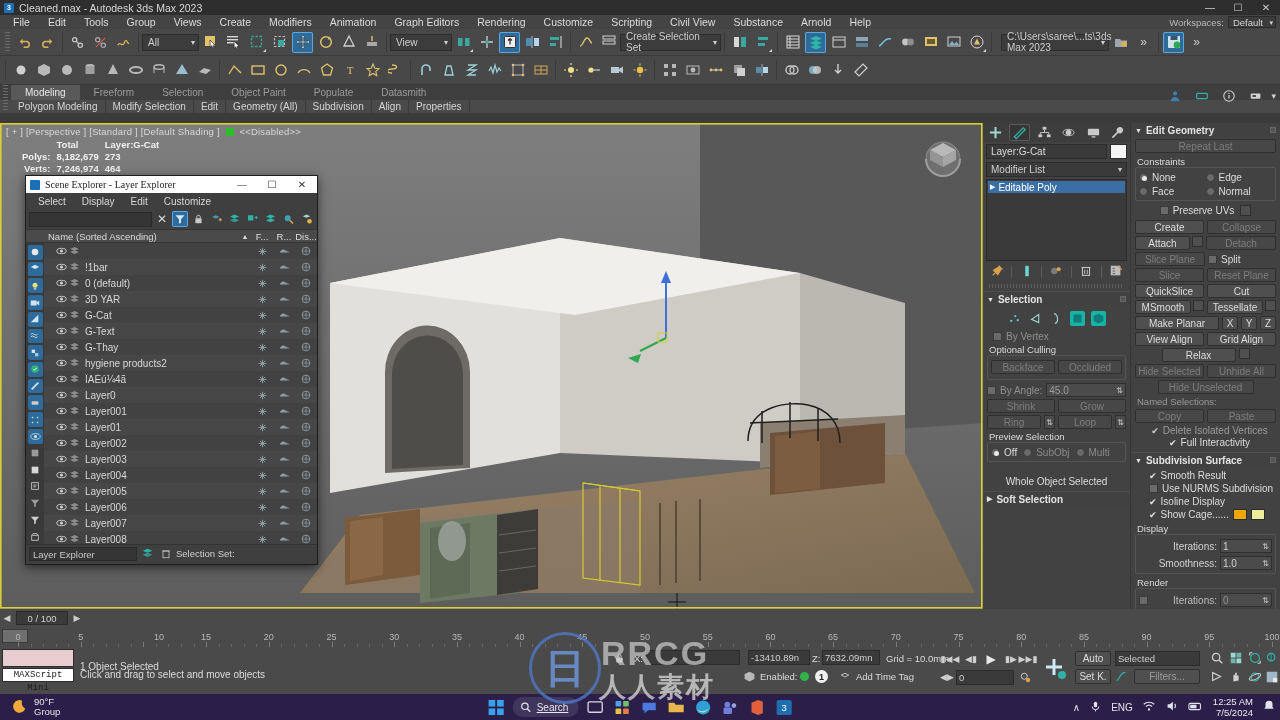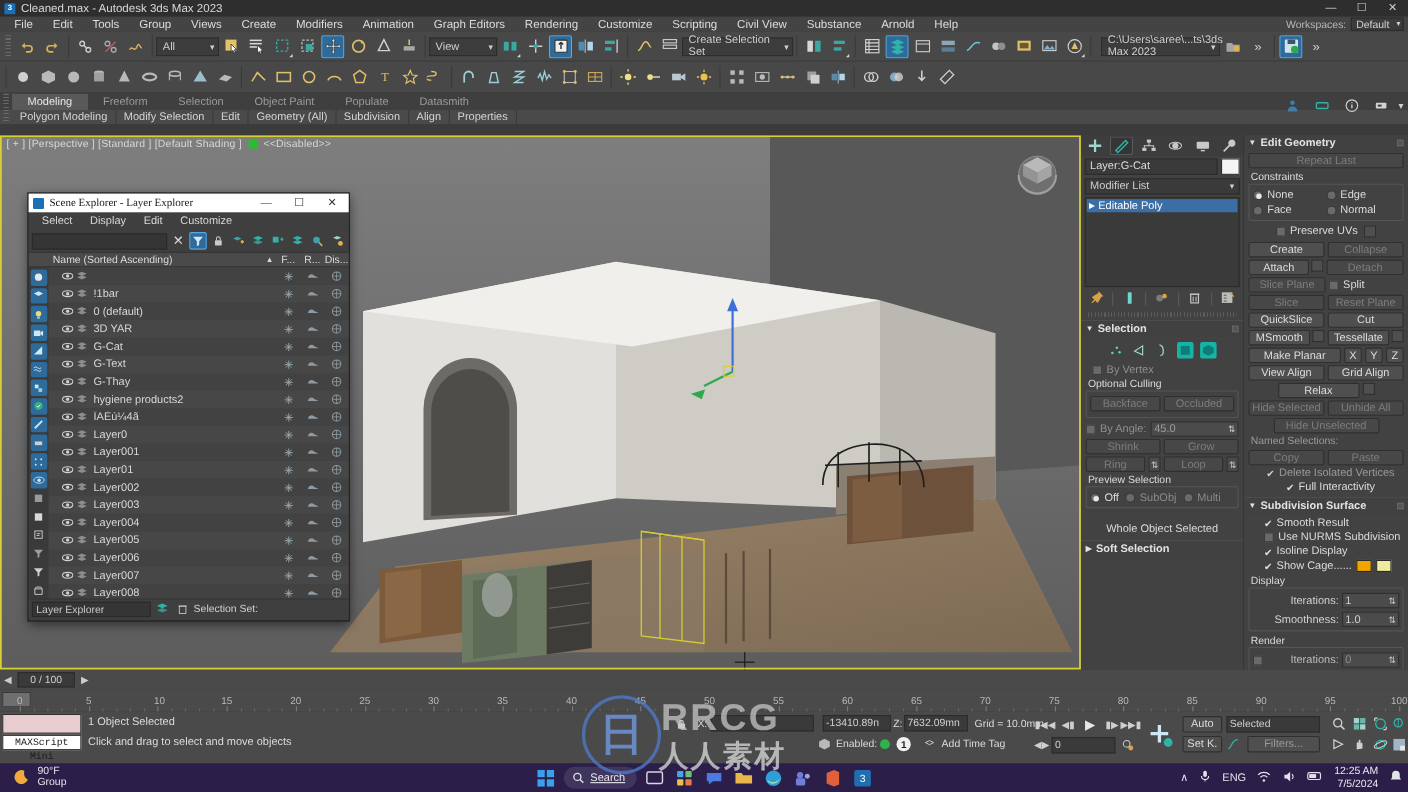--- a/index.html
+++ b/index.html
@@ -170,21 +170,21 @@
   #ruler .tl { position:absolute; bottom:5px; font-size:9px; color:#b8b8b8; transform:translateX(-50%);}
   #ruler .slider { position:absolute; left:2px; top:2px; width:26px; height:14px; background:#6f6f6f;
      border:1px solid #3a3a3a;}
 
   
   #status { position:absolute; left:0; top:647px; width:1280px; height:47px; background:#4a4a4a; }
   .mxs { position:absolute; left:2px; top:2px; width:72px; height:18px; background:#e7cdd0; border:1px solid #2c2c2c;}
   .mxs2 { position:absolute; left:2px; top:21px; width:72px; height:14px; background:#ffffff;
       border:1px solid #2c2c2c; font-family:"Liberation Mono", monospace; font-size:9px; color:#1b1b1b;
       line-height:13px; text-align:center;}
-  .st1 { position:absolute; left:80px; top:4px; font-size:10px; color:#dcdcdc;}
+  .st1 { position:absolute; left:80px; top:14px; font-size:10px; color:#dcdcdc;}
   .st2 { position:absolute; left:80px; top:22px; font-size:10px; color:#dcdcdc;}
   .coordbox { position:absolute; top:3px; height:15px; background:#3a3a3a; border:1px solid #2b2b2b;
      font-size:9.5px; color:#d0d0d0; line-height:13px; padding:0 2px; }
   .stlbl { position:absolute; font-size:9.5px; color:#dcdcdc; }
   .stbtn { position:absolute; border-radius:2px; display:flex; align-items:center; justify-content:center;}
 
   
   #taskbar { position:absolute; left:0; top:694px; width:1280px; height:26px; background:#2b1f4a;
      display:flex; align-items:center; }
   #taskbar .weather { display:flex; align-items:center; gap:6px; margin-left:10px; }
@@ -880,20 +880,41 @@
 
       <rect x="0.8" y="0.8" width="981" height="484" fill="none" stroke="#d8d032" stroke-width="1.6"></rect>
     </svg>
 
     <div class="vp-label">
       <span>[ + ] [Perspective ] [Standard ] [Default Shading ]</span>
       <span class="vp-green"></span>
       <span>&lt;&lt;Disabled&gt;&gt;</span>
     </div>
 
+    <div class="vp-stats">
+      <table>
+        <tbody>
+            <tr>
+              <td></td>
+            <td>Total</td>
+            <td>Layer:G-Cat</td>
+            </tr>
+        <tr>
+              <td class="r">Polys:</td>
+            <td>8,182,679</td>
+            <td>273</td>
+            </tr>
+        <tr>
+              <td class="r">Verts:</td>
+            <td>7,246,974</td>
+            <td>464</td>
+            </tr>
+      </tbody>
+        </table>
+    </div>
 
     <div class="viewcube">
       <svg width="52" height="52" viewBox="0 0 52 52">
         <circle cx="26" cy="28" r="17" fill="#6f6f6f" stroke="#8d8d8d"></circle>
         <path d="M26 12 l13 7 -13 7 -13 -7z" fill="#b9b9b9"></path>
         <path d="M13 19 v10 l13 7 V26z" fill="#949494"></path>
         <path d="M39 19 v10 l-13 7 V26z" fill="#a5a5a5"></path>
         <path d="M9 28 a17 17 0 0 0 34 0" fill="none" stroke="#9e9e9e" stroke-width="2"></path>
       </svg>
     </div>
@@ -2072,21 +2093,21 @@
       <div class="tick" style="left: 43.08px; height: 3px; background: rgb(102, 102, 102);"></div>
       <div class="tick" style="left: 55.62px; height: 3px; background: rgb(102, 102, 102);"></div>
       <div class="tick" style="left: 68.16px; height: 3px; background: rgb(102, 102, 102);"></div>
       <div class="tick" style="left: 80.7px;"></div>
       <div class="tl" style="left: 80.7px;">5</div>
       <div class="tick" style="left: 93.24px; height: 3px; background: rgb(102, 102, 102);"></div>
       <div class="tick" style="left: 105.78px; height: 3px; background: rgb(102, 102, 102);"></div>
       <div class="tick" style="left: 118.32px; height: 3px; background: rgb(102, 102, 102);"></div>
       <div class="tick" style="left: 130.86px; height: 3px; background: rgb(102, 102, 102);"></div>
       <div class="tick" style="left: 143.4px;"></div>
-      <div class="tl" style="left: 145px;">10</div>
+      <div class="tl" style="left: 159px;">10</div>
       <div class="tick" style="left: 155.94px; height: 3px; background: rgb(102, 102, 102);"></div>
       <div class="tick" style="left: 168.48px; height: 3px; background: rgb(102, 102, 102);"></div>
       <div class="tick" style="left: 181.02px; height: 3px; background: rgb(102, 102, 102);"></div>
       <div class="tick" style="left: 193.56px; height: 3px; background: rgb(102, 102, 102);"></div>
       <div class="tick" style="left: 206.1px;"></div>
       <div class="tl" style="left: 206.1px;">15</div>
       <div class="tick" style="left: 218.64px; height: 3px; background: rgb(102, 102, 102);"></div>
       <div class="tick" style="left: 231.18px; height: 3px; background: rgb(102, 102, 102);"></div>
       <div class="tick" style="left: 243.72px; height: 3px; background: rgb(102, 102, 102);"></div>
       <div class="tick" style="left: 256.26px; height: 3px; background: rgb(102, 102, 102);"></div>

